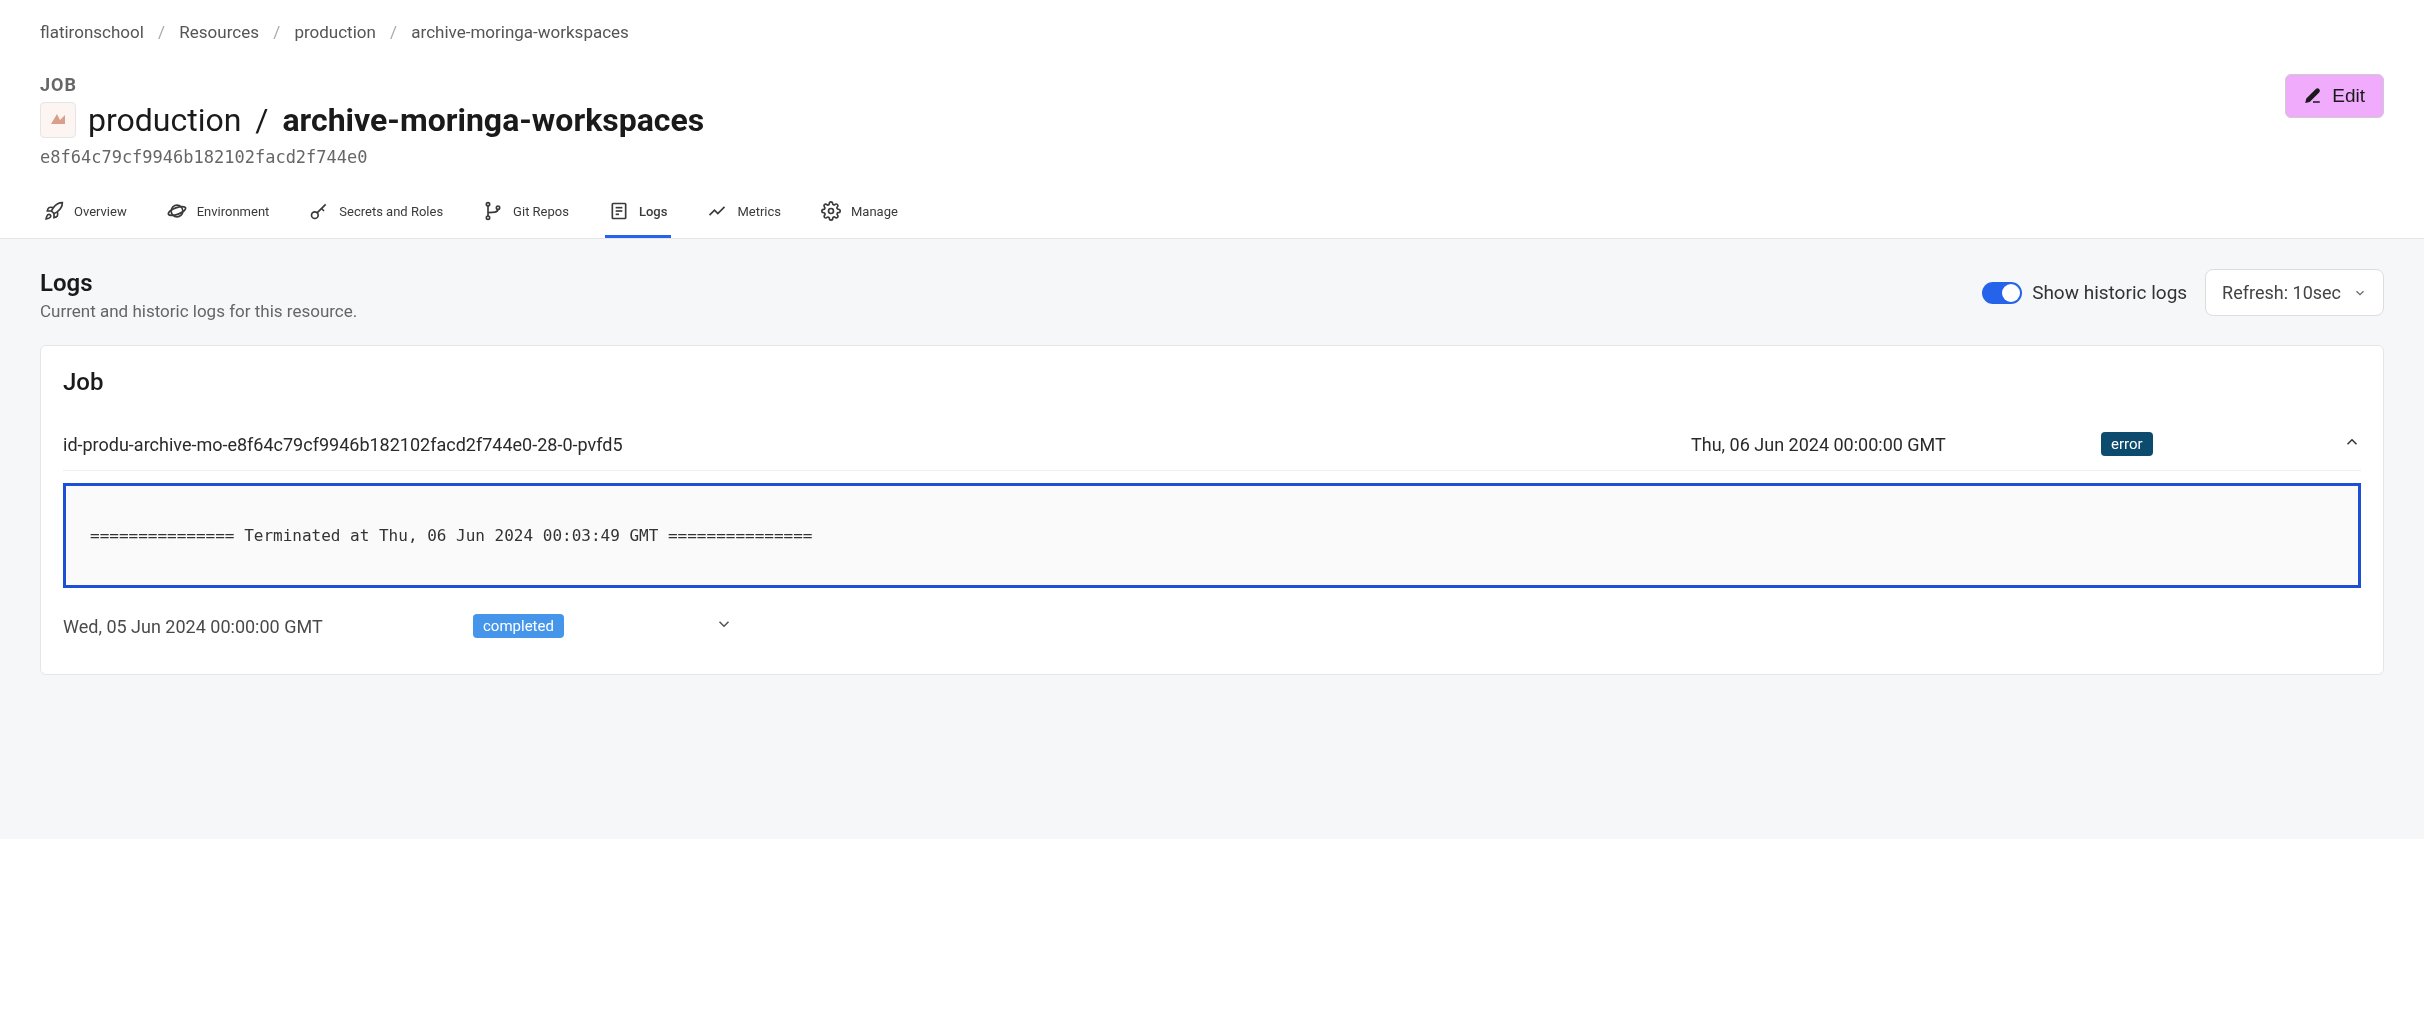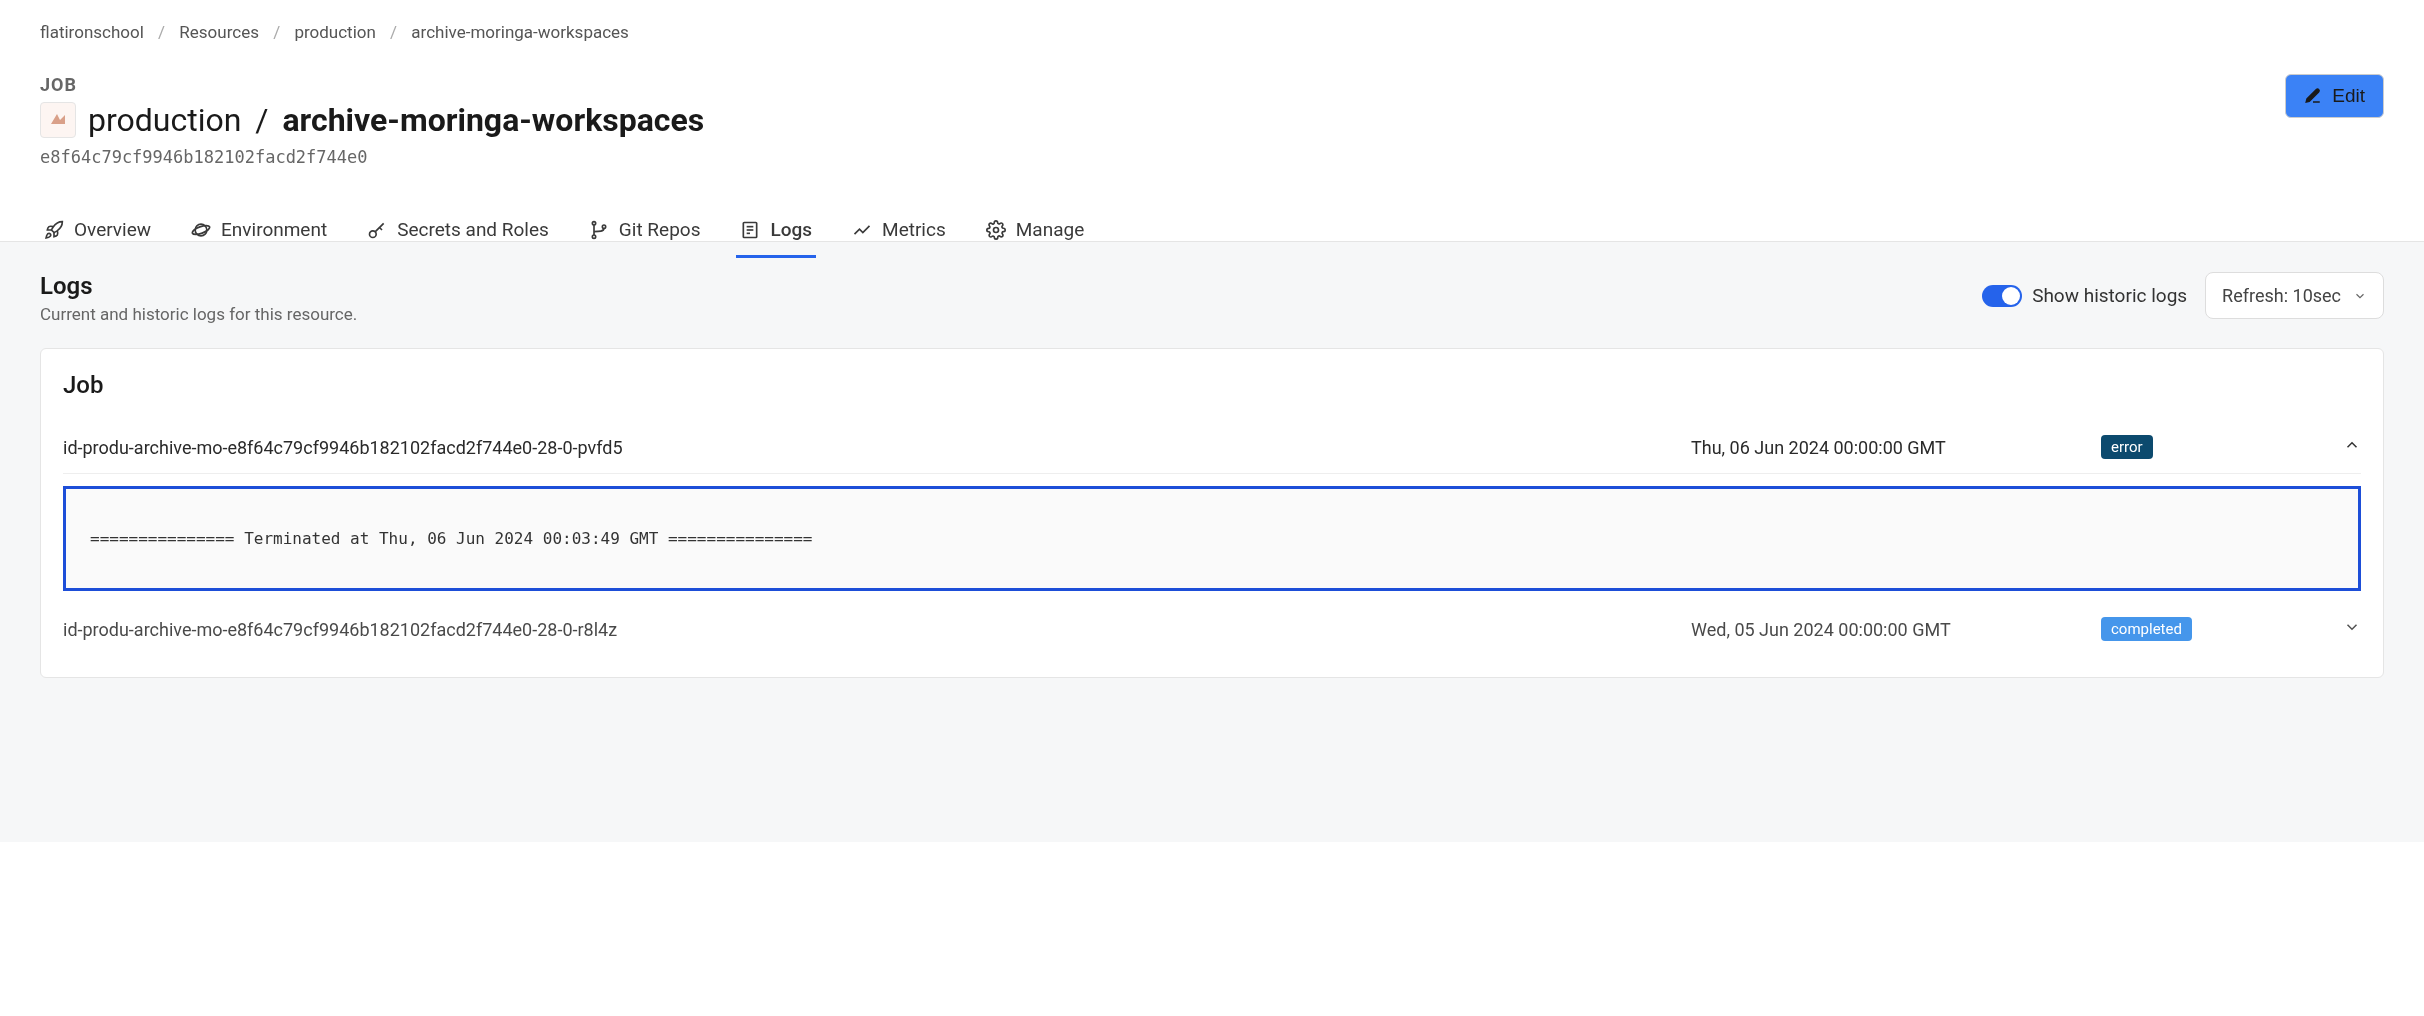--- a/index.html
+++ b/index.html
@@ -67,21 +67,21 @@
     .commit-hash {
       font-family: ui-monospace, "SFMono-Regular", Menlo, Consolas, monospace;
       font-size: 17px;
       color: #666;
       margin-top: 8px;
     }
     .edit-button {
       display: flex;
       align-items: center;
       gap: 10px;
-      background: #3b82f6;
+      background: #f0abfc;
       border: 1px solid #ccc;
       border-radius: 6px;
       padding: 10px 18px;
       font-size: 19px;
       cursor: pointer;
       color: #1a1a1a;
     }
 
     .tabs-container {
       border-bottom: 1px solid #e5e5e5;
@@ -89,26 +89,26 @@
     }
     .tabs {
       display: flex;
       gap: 32px;
     }
     .tab {
       display: flex;
       align-items: center;
       gap: 10px;
       padding: 14px 4px;
-      font-size: 19px;
+      font-size: 13px;
       color: #3a3a3a;
       cursor: pointer;
       border-bottom: 3px solid transparent;
       position: relative;
-      top: 17px;
+      top: 0;
     }
     .tab.active {
       border-bottom-color: #2563eb;
       font-weight: 500;
     }
     .tab svg { flex-shrink: 0; }
 
     .content-area {
       background: #f6f7f8;
       padding: 30px 40px;
@@ -360,21 +360,20 @@
         </div>
         <div class="col-toggle">
           <svg width="18" height="18" viewBox="0 0 24 24" fill="none" stroke="#333" stroke-width="2">
               <polyline points="18 15 12 9 6 15"></polyline>
             </svg>
         </div>
       </div>
       <div class="log-output">=============== Terminated at Thu, 06 Jun 2024 00:03:49 GMT ===============</div>
 
       <div class="log-table-row row-cut" style="border-bottom:none;">
-        <div class="col-name">id-produ-archive-mo-e8f64c79cf9946b182102facd2f744e0-28-0-r8l4z</div>
         <div class="col-time">Wed, 05 Jun 2024 00:00:00 GMT</div>
         <div class="col-status">
           <span class="badge badge-completed">completed</span>
         </div>
         <div class="col-toggle">
           <svg width="18" height="18" viewBox="0 0 24 24" fill="none" stroke="#333" stroke-width="2">
               <polyline points="6 9 12 15 18 9"></polyline>
             </svg>
         </div>
       </div>

